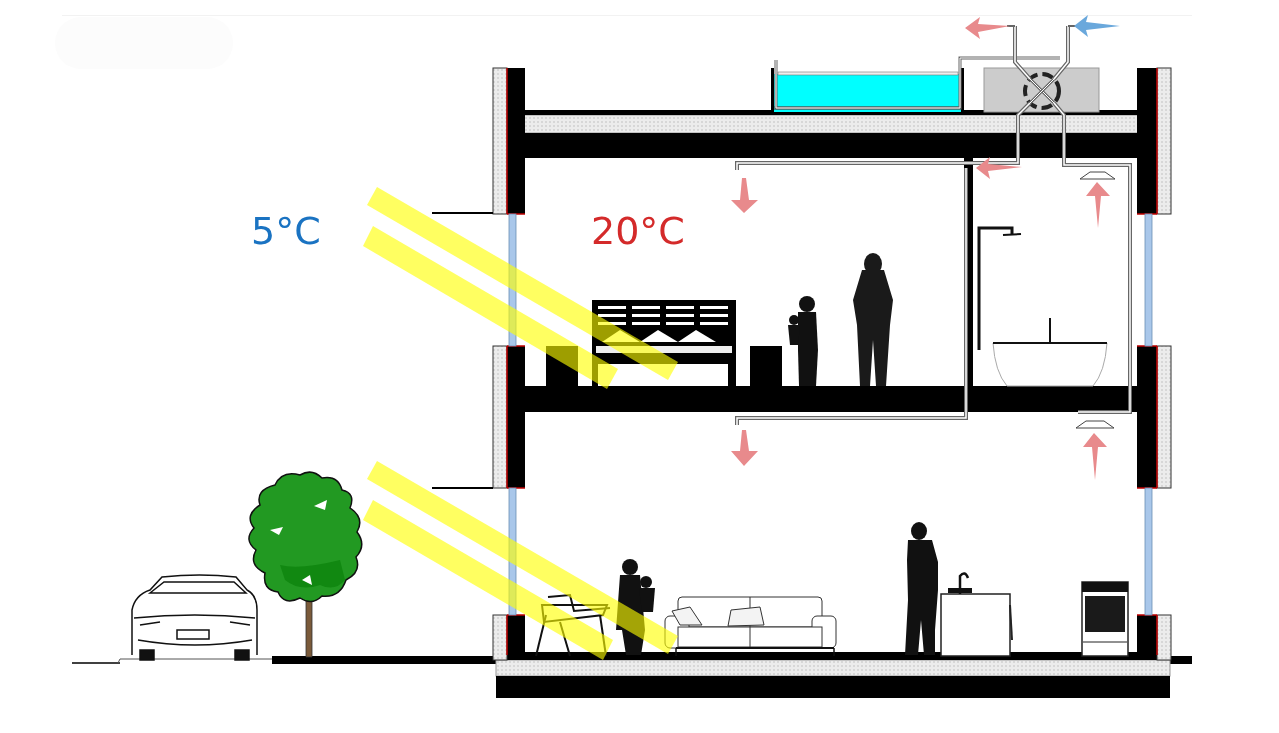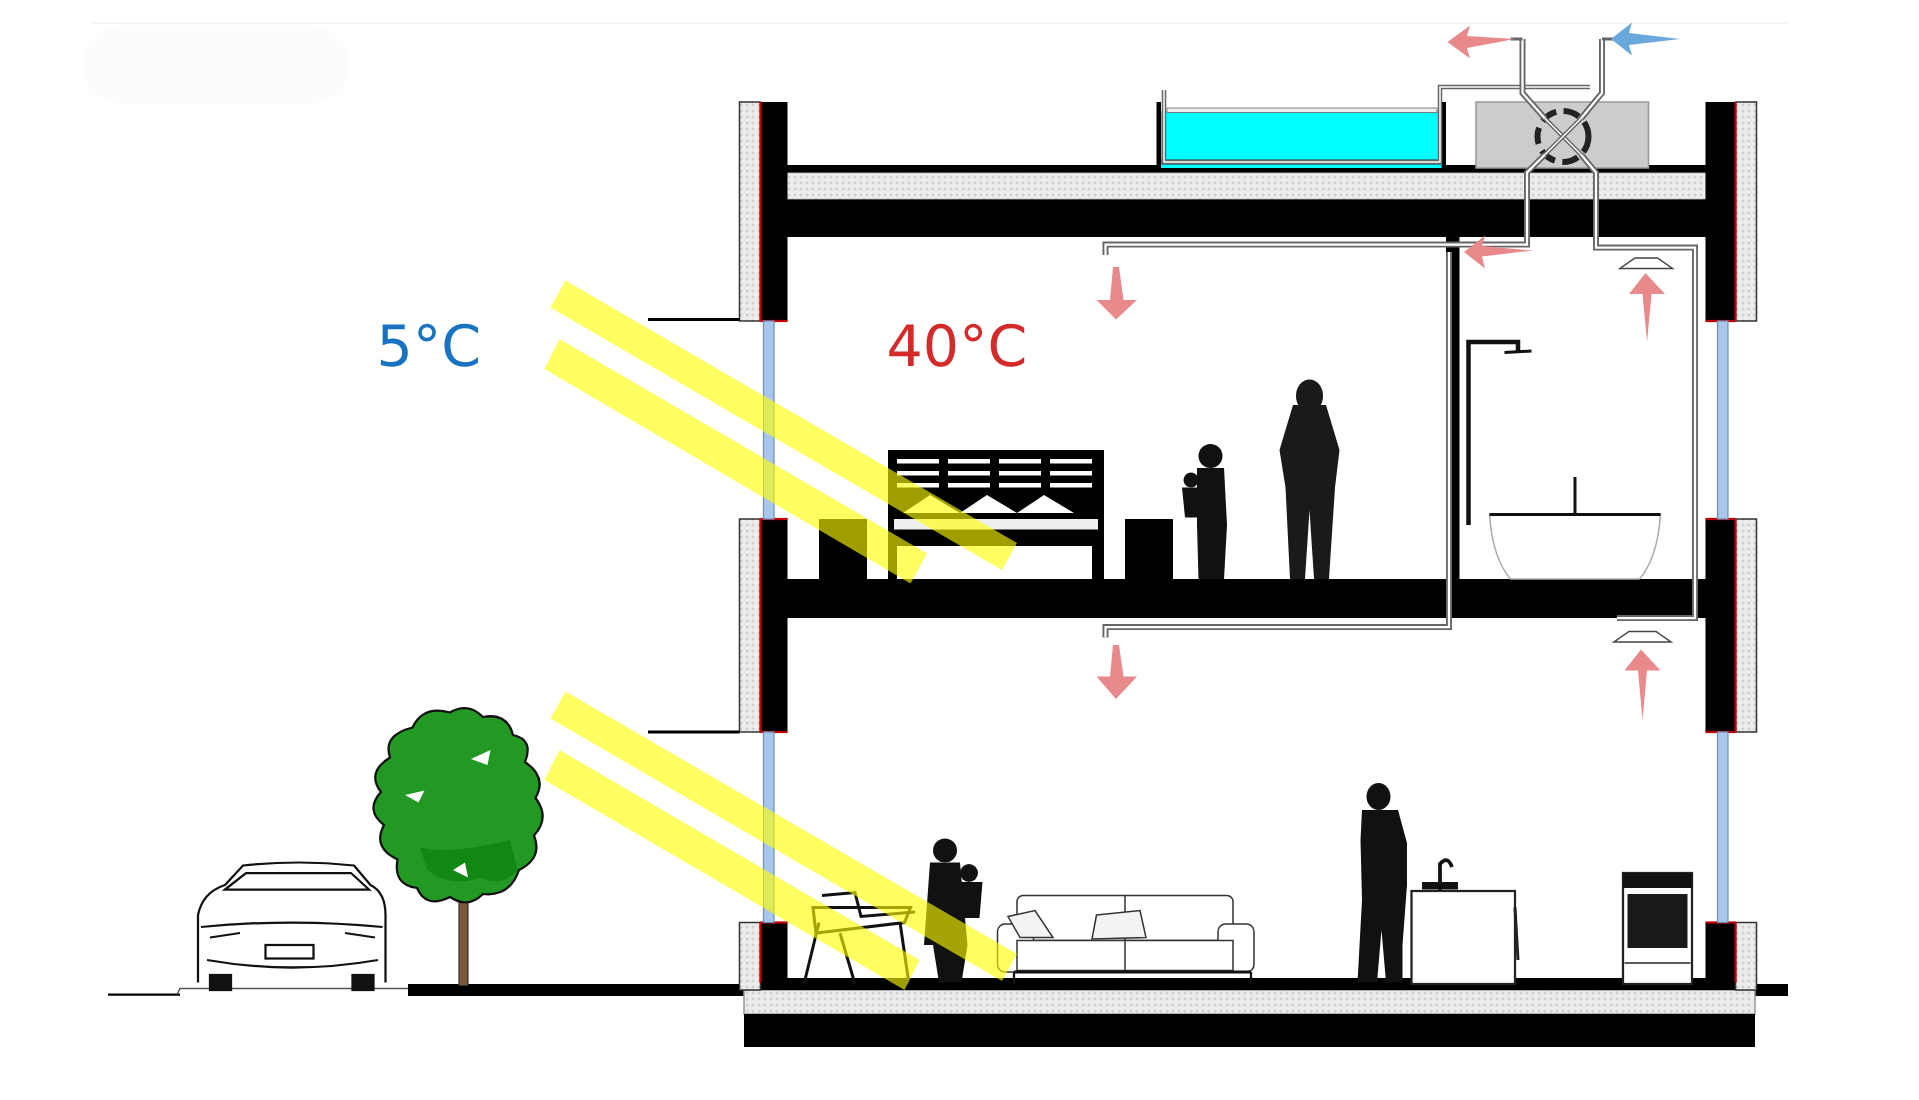--- a/index.html
+++ b/index.html
@@ -285,14 +285,14 @@
       <path d="M377 187 L678 362 L668 380 L367 205 Z"></path>
       <path d="M373 226 L618 369 L607 389 L363 246 Z"></path>
     </g>
     <g fill="#ffff00" fill-opacity="0.62">
       <path d="M377 461 L678 636 L668 654 L367 479 Z"></path>
       <path d="M373 500 L613 640 L603 660 L363 520 Z"></path>
     </g>
   </svg>
 
   <div class="temp-label temp-out" style="color:#1a73c2;">5°C</div>
-  <div class="temp-label temp-in" style="color:#d42a2a;">40°C</div>
+  <div class="temp-label temp-in" style="color:#d42a2a;">20°C</div>
 </div>
 
 </body></html>

